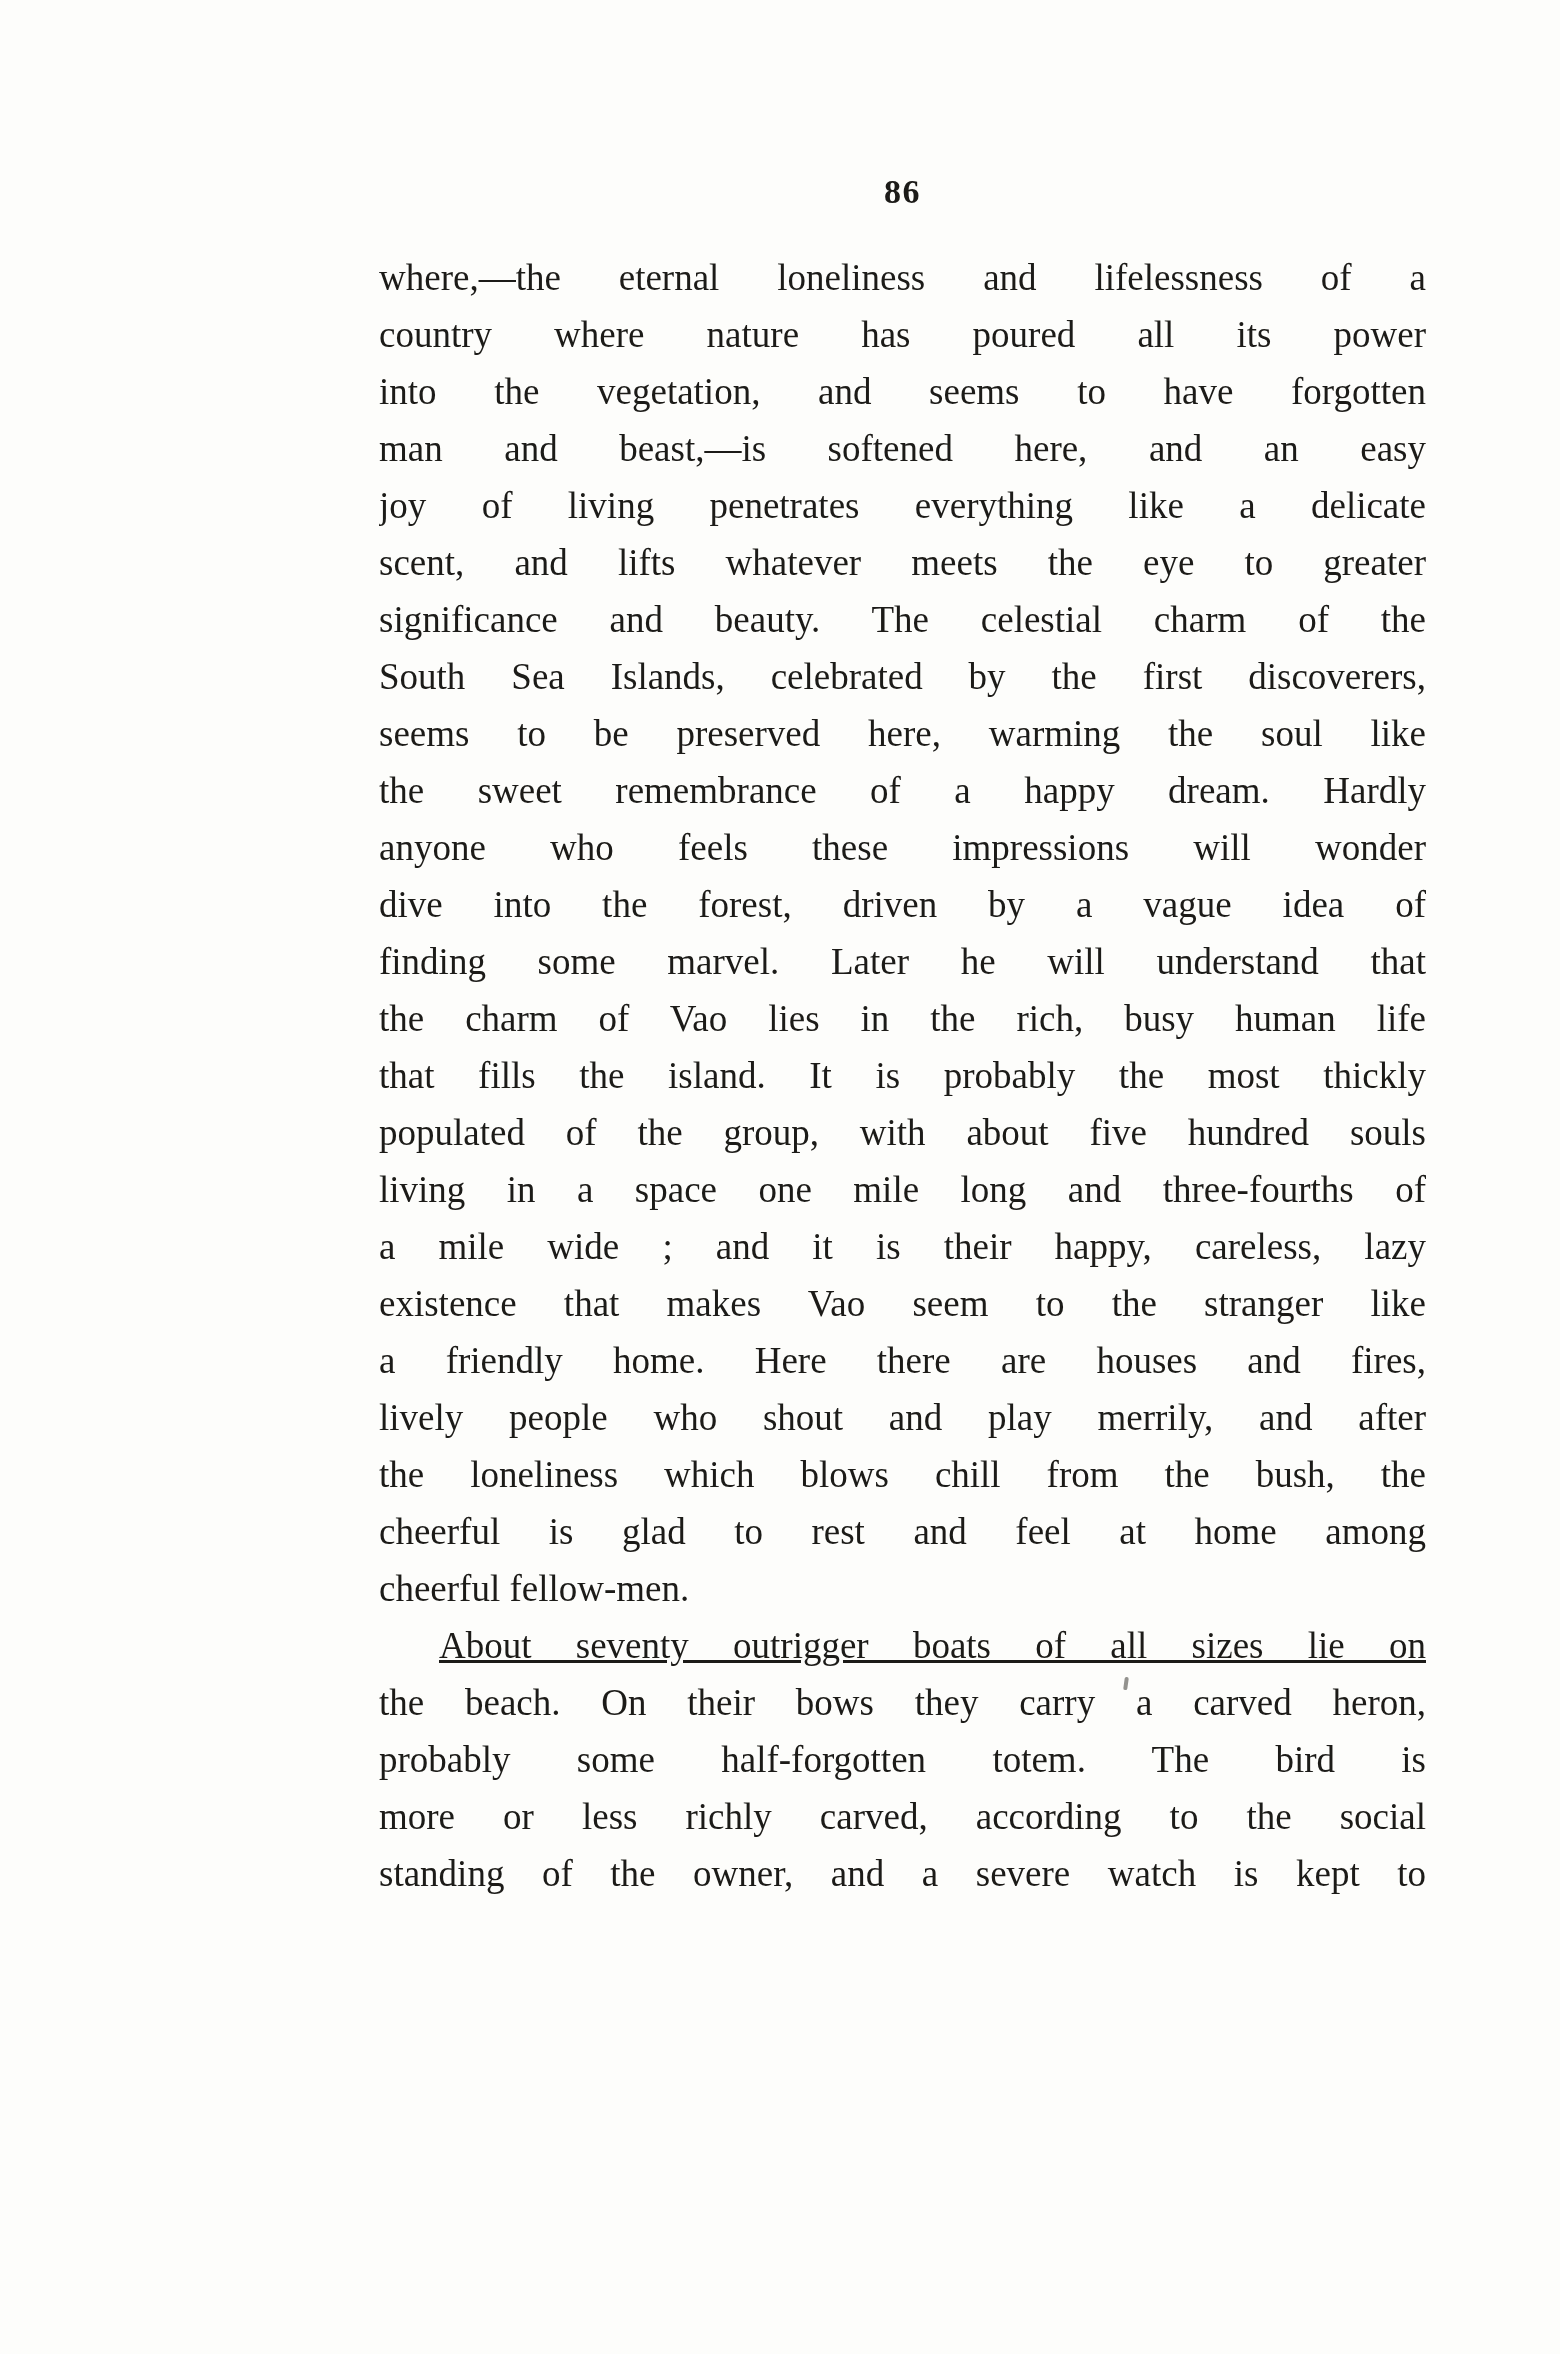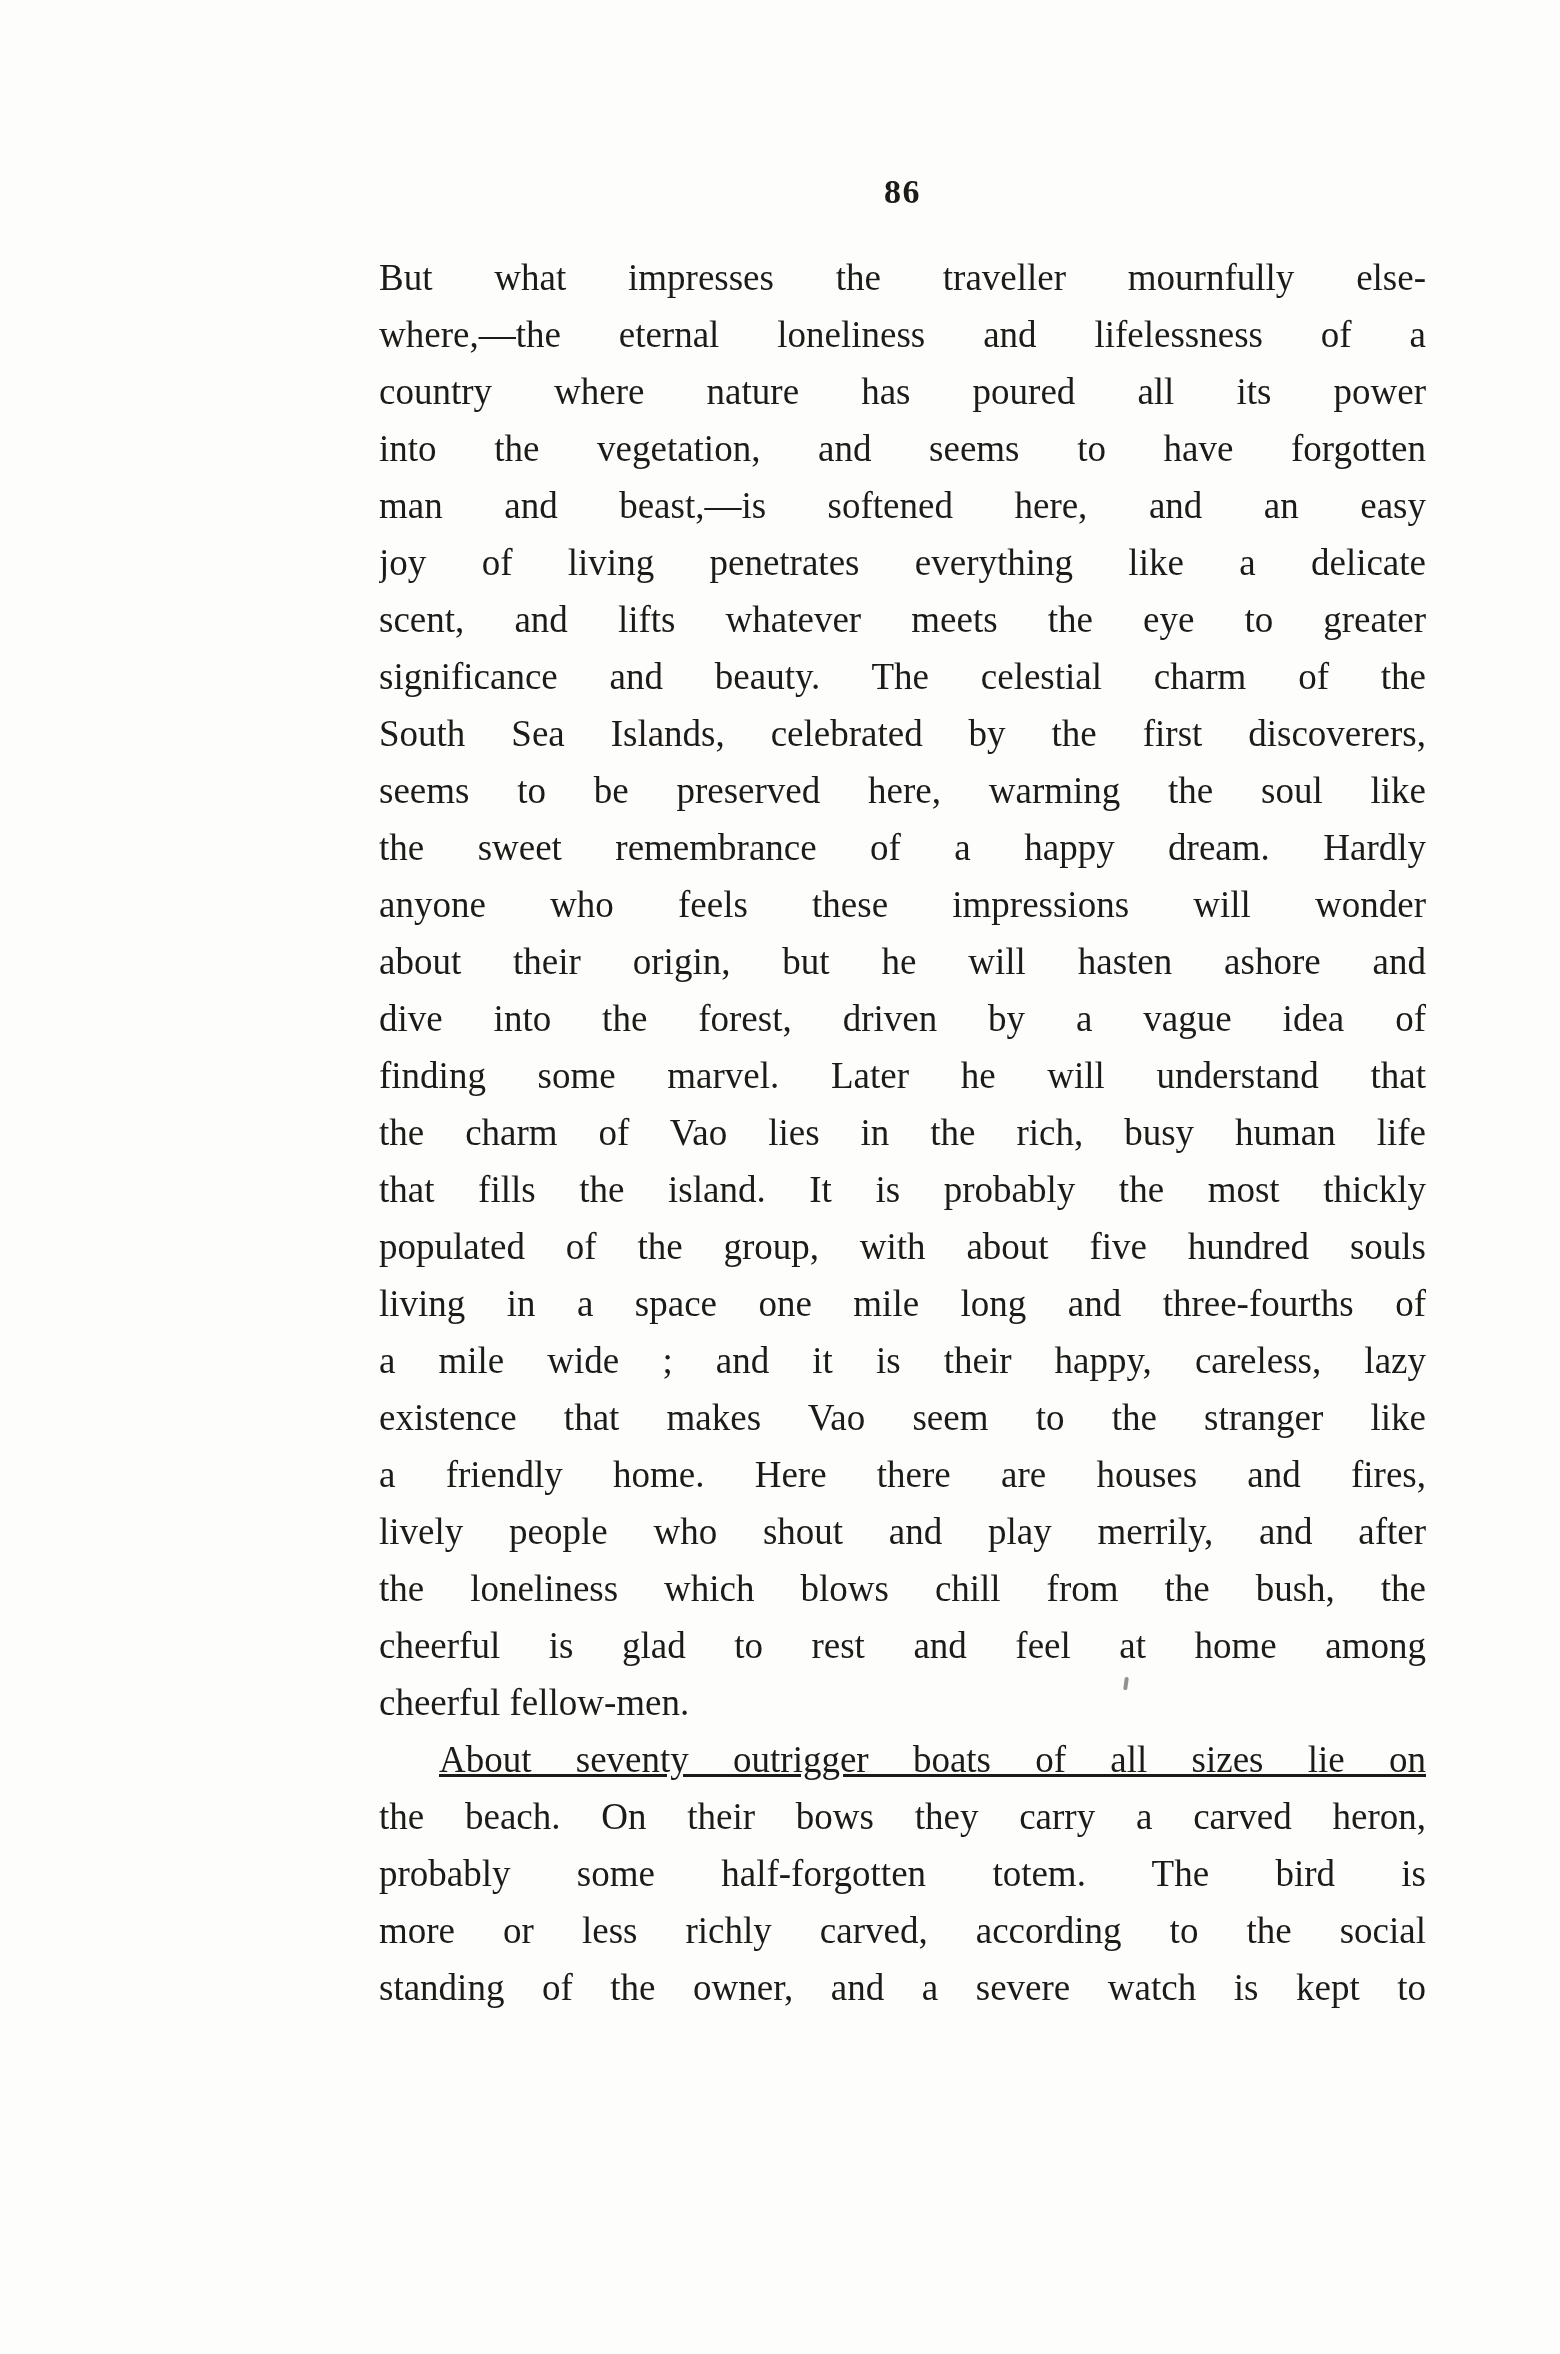--- a/index.html
+++ b/index.html
@@ -69,33 +69,31 @@
 </head>
 <body>
 
 <div class="page">
   <div class="text-block">
     <div class="running-header">
       <span>86</span>
     </div>
     <div class="page-body">
         <div class="paragraph">
-          <div class="line">But what impresses the traveller mournfully else-</div>
           <div class="line">where,—the eternal loneliness and lifelessness of a</div>
           <div class="line">country where nature has poured all its power</div>
           <div class="line">into the vegetation, and seems to have forgotten</div>
           <div class="line">man and beast,—is softened here, and an easy</div>
           <div class="line">joy of living penetrates everything like a delicate</div>
           <div class="line">scent, and lifts whatever meets the eye to greater</div>
           <div class="line">significance and beauty. The celestial charm of the</div>
           <div class="line">South Sea Islands, celebrated by the first discoverers,</div>
           <div class="line">seems to be preserved here, warming the soul like</div>
           <div class="line">the sweet remembrance of a happy dream. Hardly</div>
           <div class="line">anyone who feels these impressions will wonder</div>
-          <div class="line">about their origin, but he will hasten ashore and</div>
           <div class="line">dive into the forest, driven by a vague idea of</div>
           <div class="line">finding some marvel. Later he will understand that</div>
           <div class="line">the charm of Vao lies in the rich, busy human life</div>
           <div class="line">that fills the island. It is probably the most thickly</div>
           <div class="line">populated of the group, with about five hundred souls</div>
           <div class="line">living in a space one mile long and three-fourths of</div>
           <div class="line">a mile wide ; and it is their happy, careless, lazy</div>
           <div class="line">existence that makes Vao seem to the stranger like</div>
           <div class="line">a friendly home. Here there are houses and fires,</div>
           <div class="line">lively people who shout and play merrily, and after</div>

